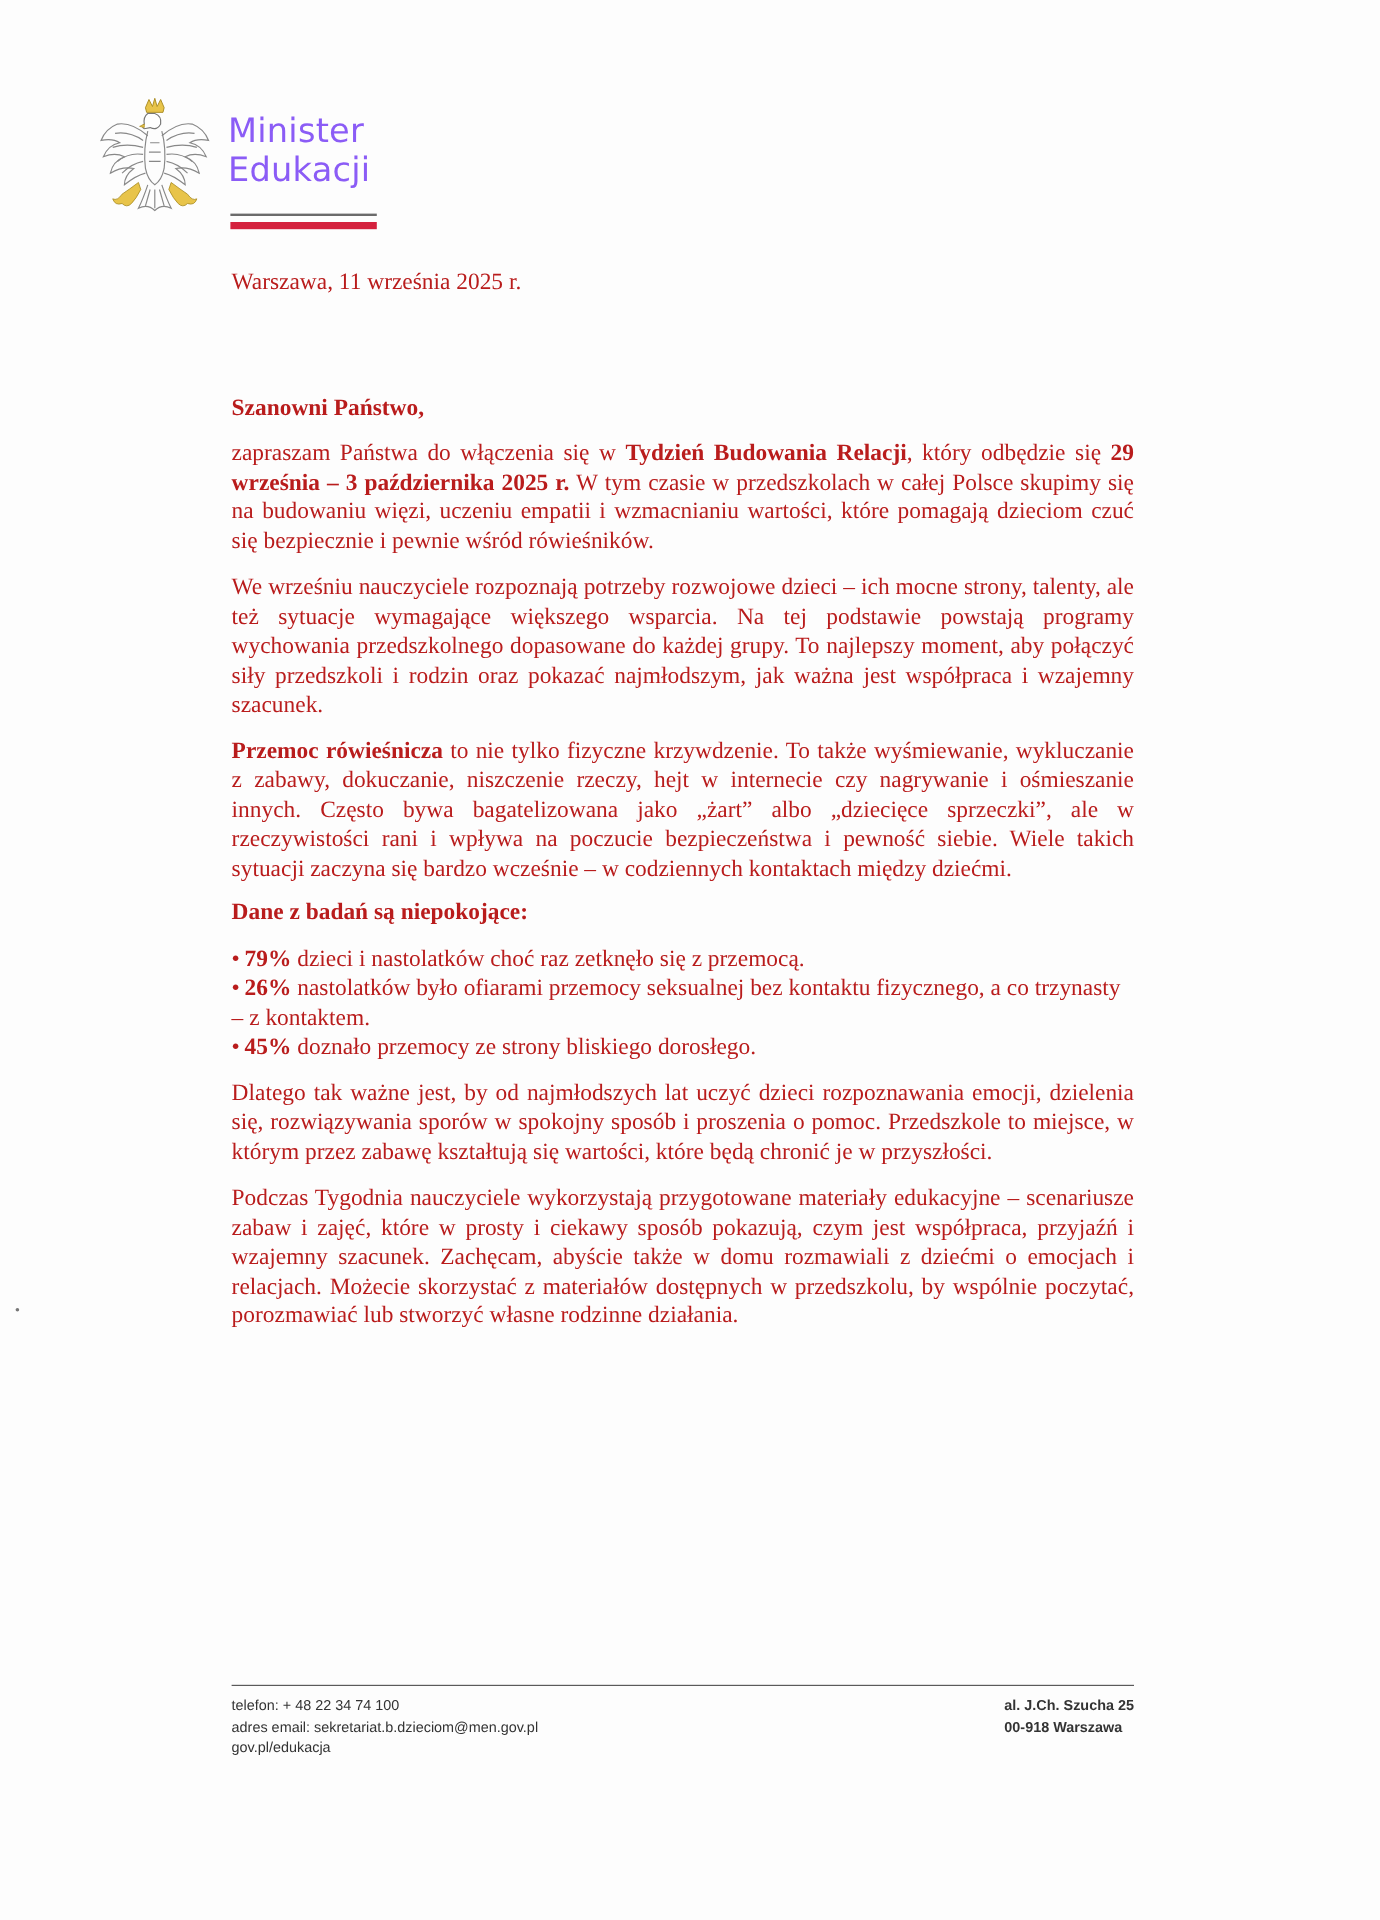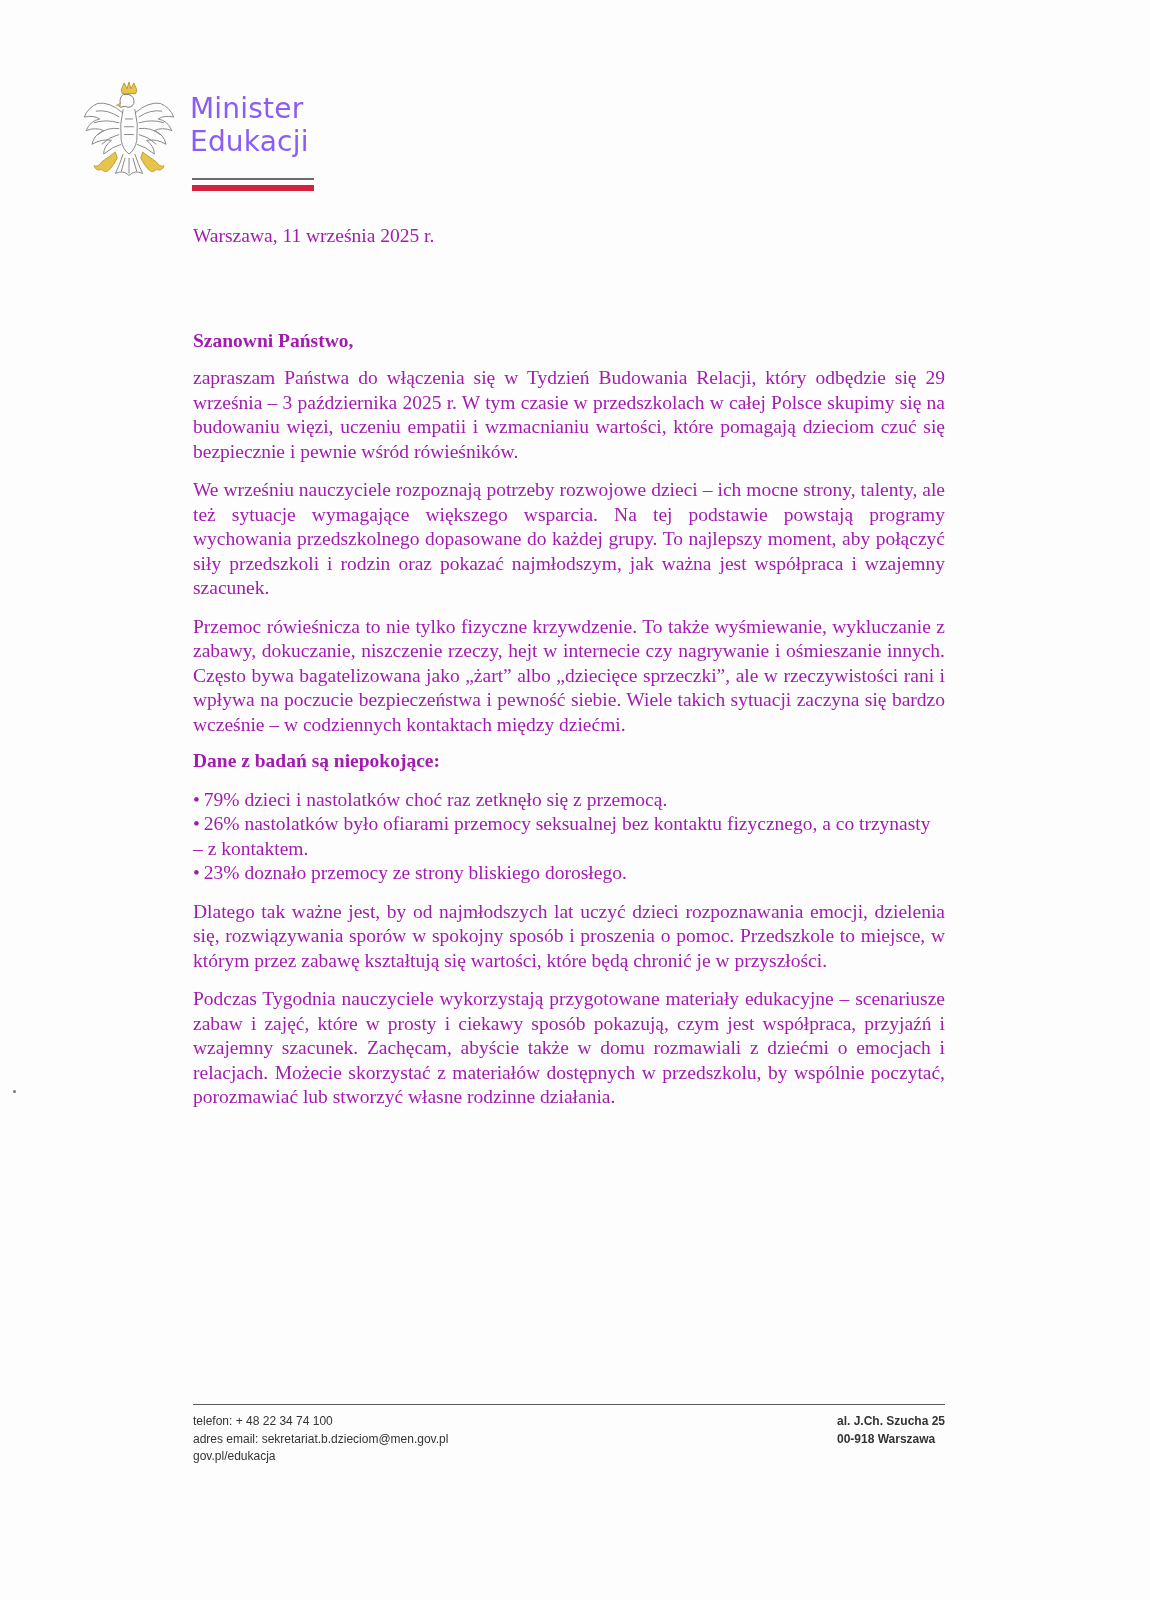--- a/index.html
+++ b/index.html
@@ -7,28 +7,28 @@
     .page { position: absolute; left: 0; top: 0; width: 1150px; height: 1600px; background: #fdfdfd; }
 
     
     .letterhead { position: absolute; left: 80px; top: 78px; width: 240px; height: 120px; }
     .eagle { position: absolute; left: 0; top: 2px; width: 98px; height: 112px; }
     .ministry-name { position: absolute; left: 110px; top: 14px; font-family: "DejaVu Sans", sans-serif; font-size: 28px; line-height: 33px; color: #8b5cf6; font-weight: 400; letter-spacing: 0.2px; }
     .rule-grey { position: absolute; left: 112px; top: 100px; width: 122px; height: 2px; background: #6b6b6b; }
     .rule-red { position: absolute; left: 112px; top: 107px; width: 122px; height: 6px; background: #d4213d; }
 
     
-    .content { position: absolute; left: 193px; top: 224px; width: 752px; font-family: "Liberation Serif", serif; font-size: 19.5px; line-height: 24.5px; color: #a21caf; }
+    .content { position: absolute; left: 193px; top: 224px; width: 752px; font-family: "Liberation Serif", serif; font-size: 19.5px; line-height: 24.5px; color: #b91c1c; }
     .date { margin: 0; font-size: 19.5px; }
     .salutation { margin-top: 80px; font-weight: bold; }
     .salutation div { margin: 0; }
     p { margin: 0; text-align: justify; }
     .para { margin-top: 14px; }
     .first { margin-top: 13px; }
-    b { font-weight: normal; }
+    b { font-weight: bold; }
     .heading { margin-top: 12px; font-weight: bold; }
     ul.stats { list-style: none; margin: 14px 0 0 0; padding: 0; }
     ul.stats li { margin: 0; text-align: left; }
     ul.stats li .bullet { margin-right: 4px; }
 
     
     .footer-rule { position: absolute; left: 193px; top: 1404px; width: 752px; height: 1px; background: #5a5a5a; }
     .footer { position: absolute; left: 193px; top: 1413px; width: 752px; font-family: "Liberation Sans", sans-serif; font-size: 12px; line-height: 17.5px; color: #333; }
     .footer-left { position: absolute; left: 0; top: 0; }
     .footer-right { position: absolute; right: 0; top: 0; text-align: left; font-weight: bold; }
@@ -93,21 +93,21 @@
 
     <p class="para">We wrześniu nauczyciele rozpoznają potrzeby rozwojowe dzieci – ich mocne strony, talenty, ale też sytuacje wymagające większego wsparcia. Na tej podstawie powstają programy wychowania przedszkolnego dopasowane do każdej grupy. To najlepszy moment, aby połączyć siły przedszkoli i rodzin oraz pokazać najmłodszym, jak ważna jest współpraca i wzajemny szacunek.</p>
 
     <p class="para"><b>Przemoc rówieśnicza</b><span> to nie tylko fizyczne krzywdzenie. To także wyśmiewanie, wykluczanie z zabawy, dokuczanie, niszczenie rzeczy, hejt w internecie czy nagrywanie i ośmieszanie innych. Często bywa bagatelizowana jako „żart” albo „dziecięce sprzeczki”, ale w rzeczywistości rani i wpływa na poczucie bezpieczeństwa i pewność siebie. Wiele takich sytuacji zaczyna się bardzo wcześnie – w codziennych kontaktach między dziećmi.</span></p>
 
     <div class="heading">Dane z badań są niepokojące:</div>
 
     <ul class="stats">
       <li><span class="bullet">•</span><b>79%</b><span> dzieci i nastolatków choć raz zetknęło się z przemocą.</span></li>
       <li><span class="bullet">•</span><b>26%</b><span> nastolatków było ofiarami przemocy seksualnej bez kontaktu fizycznego, a co trzynasty – z kontaktem.</span></li>
-      <li><span class="bullet">•</span><b>23%</b><span> doznało przemocy ze strony bliskiego dorosłego.</span></li>
+      <li><span class="bullet">•</span><b>45%</b><span> doznało przemocy ze strony bliskiego dorosłego.</span></li>
     </ul>
 
     <p class="para">Dlatego tak ważne jest, by od najmłodszych lat uczyć dzieci rozpoznawania emocji, dzielenia się, rozwiązywania sporów w spokojny sposób i proszenia o pomoc. Przedszkole to miejsce, w którym przez zabawę kształtują się wartości, które będą chronić je w przyszłości.</p>
 
     <p class="para">Podczas Tygodnia nauczyciele wykorzystają przygotowane materiały edukacyjne – scenariusze zabaw i zajęć, które w prosty i ciekawy sposób pokazują, czym jest współpraca, przyjaźń i wzajemny szacunek. Zachęcam, abyście także w domu rozmawiali z dziećmi o emocjach i relacjach. Możecie skorzystać z materiałów dostępnych w przedszkolu, by wspólnie poczytać, porozmawiać lub stworzyć własne rodzinne działania.</p>
   </div>
 
   <div class="footer-rule"></div>
   <div class="footer">
     <div class="footer-left">

